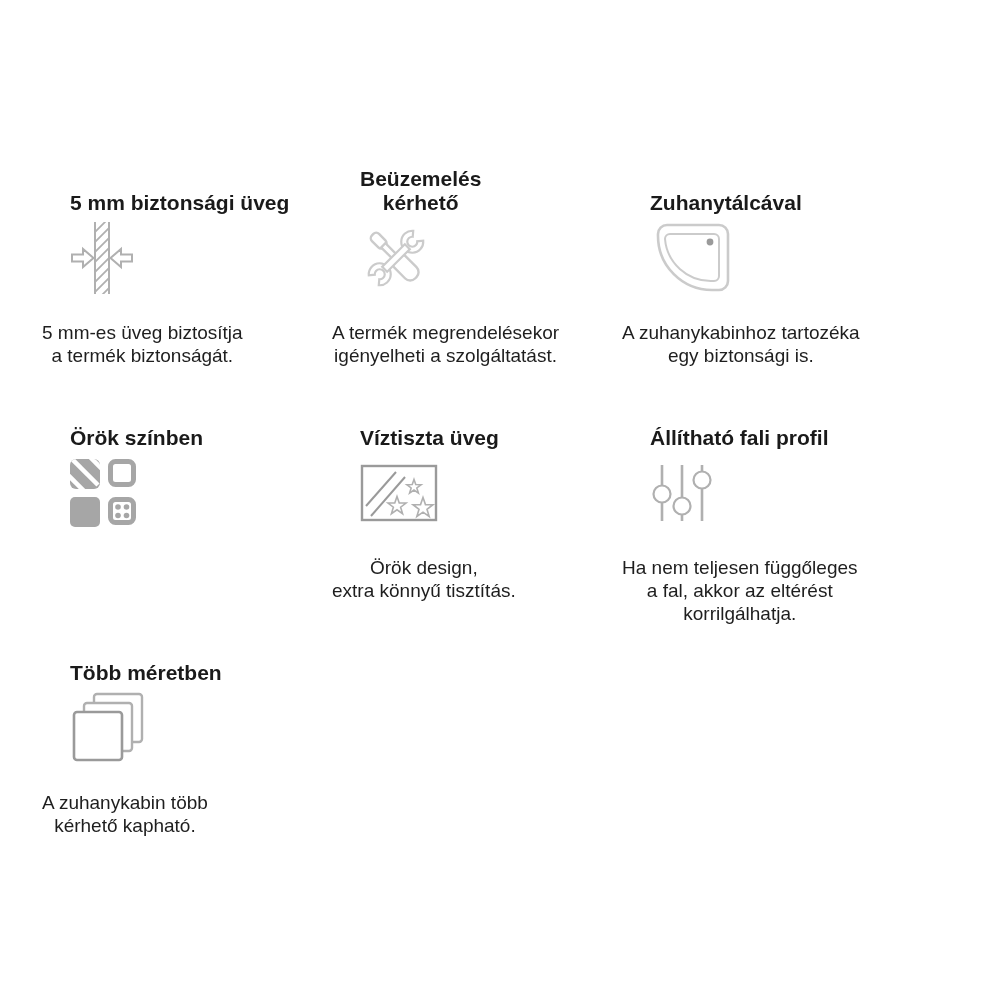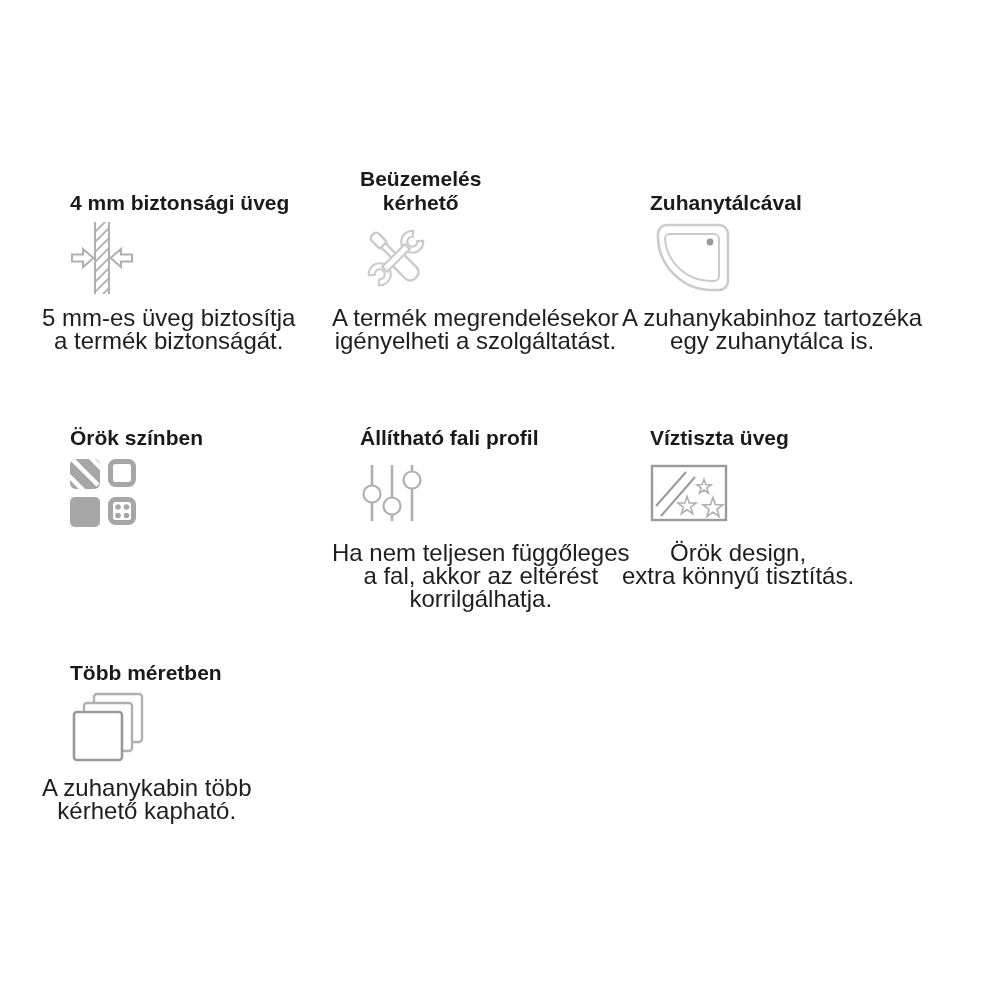--- a/index.html
+++ b/index.html
@@ -34,44 +34,44 @@
     color: var(--title-text, #1a1a1a);
     white-space: pre-line;
   }
   .icon-box {
     height: 86px;
     display: flex;
     align-items: center;
     justify-content: center;
   }
   .feature-desc {
-    margin: 5px -28px 0 -28px;
+    margin: 20px -28px 0 -28px;
     text-align: center;
-    font-size: 24px;
+    font-size: 19px;
     line-height: 23px;
     color: var(--body-text, #1e1e1e);
     white-space: pre-line;
   }
   
   svg { display: block; }
   .st-mid   { stroke: var(--icon-mid, #b0b0b0); fill: none; }
   .st-light { stroke: var(--icon-light, #cbcbcb); fill: none; }
   .st-dark  { stroke: var(--icon-dark, #9a9a9a); fill: none; }
   .fw-mid   { stroke: var(--icon-mid, #b0b0b0); fill: #ffffff; }
   .fw-light { stroke: var(--icon-light, #cbcbcb); fill: #ffffff; }
   .fl-swatch { fill: var(--swatch-gray, #a6a6a6); }
   .fl-dark   { fill: var(--icon-dark, #9a9a9a); }
 </style>
 </head>
 <body>
 
 <div class="grid">
 
   <div class="cell">
-    <div class="feature-title">4 mm biztonsági üveg</div>
+    <div class="feature-title">5 mm biztonsági üveg</div>
     <div class="icon-box">
       <svg width="64" height="74" viewBox="0 0 64 74">
         <defs>
             <clipPath id="barClip">
               <rect x="25" y="1" width="14" height="72"></rect>
             </clipPath>
           </defs>
         <g clip-path="url(#barClip)">
           <g class="st-mid" stroke-width="1.8">
             <line x1="22" y1="14" x2="42" y2="-6"></line>
@@ -124,21 +124,21 @@
   <div class="cell">
     <div class="feature-title">Zuhanytálcával</div>
     <div class="icon-box">
       <svg width="82" height="74" viewBox="0 0 82 74">
         <path class="fw-light" stroke-width="2.6" d="M17 4 H69 A9 9 0 0 1 78 13 V60 A9 9 0 0 1 69 69 H62 A54 54 0 0 1 8 15 V13 A9 9 0 0 1 17 4 Z"></path>
         <path class="st-light" stroke-width="2" d="M22 13 H64 A5 5 0 0 1 69 18 V55 A5 5 0 0 1 64 60 H61 A46 46 0 0 1 15 18 A5 5 0 0 1 20 13 Z"></path>
         <circle class="fl-dark" cx="60" cy="21" r="3.4" stroke="none"></circle>
       </svg>
     </div>
     <div class="feature-desc">A zuhanykabinhoz tartozéka
-egy zuhanytálca is.</div>
+egy biztonsági is.</div>
   </div>
 
   <div class="cell">
     <div class="feature-title">Örök színben</div>
     <div class="icon-box">
       <svg width="68" height="68" viewBox="0 0 68 68">
         <defs>
             <clipPath id="swClip">
               <rect x="0" y="0" width="30" height="30" rx="6"></rect>
             </clipPath>
@@ -156,20 +156,40 @@
           <circle cx="48" cy="48" r="2.8"></circle>
           <circle cx="56.5" cy="48" r="2.8"></circle>
           <circle cx="48" cy="56.5" r="2.8"></circle>
           <circle cx="56.5" cy="56.5" r="2.8"></circle>
         </g>
       </svg>
     </div>
   </div>
 
   <div class="cell">
+    <div class="feature-title">Víztiszta üveg</div>
+    <div class="icon-box">
+      <svg width="78" height="58" viewBox="0 0 78 58">
+        <rect class="st-dark" x="2" y="2" width="74" height="54" stroke-width="2.4"></rect>
+        <g class="st-dark" stroke-width="2">
+          <line x1="6" y1="42" x2="36" y2="8"></line>
+          <line x1="11" y1="52" x2="45" y2="13"></line>
+        </g>
+        <g class="fw-mid" stroke-width="1.6">
+          <path transform="translate(54,23) scale(0.75)" vector-effect="non-scaling-stroke" d="M0 -10 L2.35 -3.24 L9.51 -3.09 L3.8 1.24 L5.88 8.09 L0 4 L-5.88 8.09 L-3.8 1.24 L-9.51 -3.09 L-2.35 -3.24 Z"></path>
+          <path transform="translate(37,42) scale(0.95)" vector-effect="non-scaling-stroke" d="M0 -10 L2.35 -3.24 L9.51 -3.09 L3.8 1.24 L5.88 8.09 L0 4 L-5.88 8.09 L-3.8 1.24 L-9.51 -3.09 L-2.35 -3.24 Z"></path>
+          <path transform="translate(63,44) scale(1.05)" vector-effect="non-scaling-stroke" d="M0 -10 L2.35 -3.24 L9.51 -3.09 L3.8 1.24 L5.88 8.09 L0 4 L-5.88 8.09 L-3.8 1.24 L-9.51 -3.09 L-2.35 -3.24 Z"></path>
+        </g>
+      </svg>
+    </div>
+    <div class="feature-desc">Örök design,
+extra könnyű tisztítás.</div>
+  </div>
+
+  <div class="cell">
     <div class="feature-title">Állítható fali profil</div>
     <div class="icon-box">
       <svg width="64" height="60" viewBox="0 0 64 60">
         <g class="st-mid" stroke-width="2.6">
           <line x1="12" y1="2" x2="12" y2="58"></line>
           <line x1="32" y1="2" x2="32" y2="58"></line>
           <line x1="52" y1="2" x2="52" y2="58"></line>
         </g>
         <g class="fw-mid" stroke-width="2.2">
           <circle cx="12" cy="31" r="8.5"></circle>
@@ -177,40 +197,20 @@
           <circle cx="52" cy="17" r="8.5"></circle>
         </g>
       </svg>
     </div>
     <div class="feature-desc">Ha nem teljesen függőleges
 a fal, akkor az eltérést
 korrilgálhatja.</div>
   </div>
 
   <div class="cell">
-    <div class="feature-title">Víztiszta üveg</div>
-    <div class="icon-box">
-      <svg width="78" height="58" viewBox="0 0 78 58">
-        <rect class="st-dark" x="2" y="2" width="74" height="54" stroke-width="2.4"></rect>
-        <g class="st-dark" stroke-width="2">
-          <line x1="6" y1="42" x2="36" y2="8"></line>
-          <line x1="11" y1="52" x2="45" y2="13"></line>
-        </g>
-        <g class="fw-mid" stroke-width="1.6">
-          <path transform="translate(54,23) scale(0.75)" vector-effect="non-scaling-stroke" d="M0 -10 L2.35 -3.24 L9.51 -3.09 L3.8 1.24 L5.88 8.09 L0 4 L-5.88 8.09 L-3.8 1.24 L-9.51 -3.09 L-2.35 -3.24 Z"></path>
-          <path transform="translate(37,42) scale(0.95)" vector-effect="non-scaling-stroke" d="M0 -10 L2.35 -3.24 L9.51 -3.09 L3.8 1.24 L5.88 8.09 L0 4 L-5.88 8.09 L-3.8 1.24 L-9.51 -3.09 L-2.35 -3.24 Z"></path>
-          <path transform="translate(63,44) scale(1.05)" vector-effect="non-scaling-stroke" d="M0 -10 L2.35 -3.24 L9.51 -3.09 L3.8 1.24 L5.88 8.09 L0 4 L-5.88 8.09 L-3.8 1.24 L-9.51 -3.09 L-2.35 -3.24 Z"></path>
-        </g>
-      </svg>
-    </div>
-    <div class="feature-desc">Örök design,
-extra könnyű tisztítás.</div>
-  </div>
-
-  <div class="cell">
     <div class="feature-title">Több méretben</div>
     <div class="icon-box">
       <svg width="74" height="72" viewBox="0 0 74 72">
         <rect class="fw-mid" x="24" y="2" width="48" height="48" rx="3" stroke-width="2.4"></rect>
         <rect class="fw-mid" x="14" y="11" width="48" height="48" rx="3" stroke-width="2.4"></rect>
         <rect x="4" y="20" width="48" height="48" rx="3" fill="#ffffff" stroke="var(--icon-dark, #9a9a9a)" stroke-width="2.6"></rect>
       </svg>
     </div>
     <div class="feature-desc">A zuhanykabin több
 kérhető kapható.</div>

